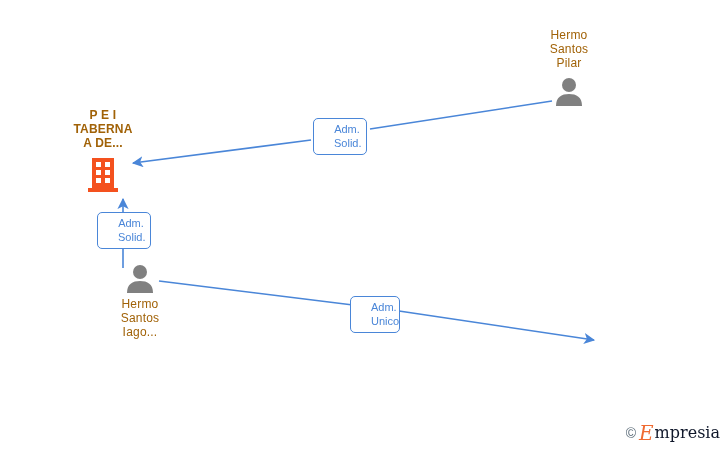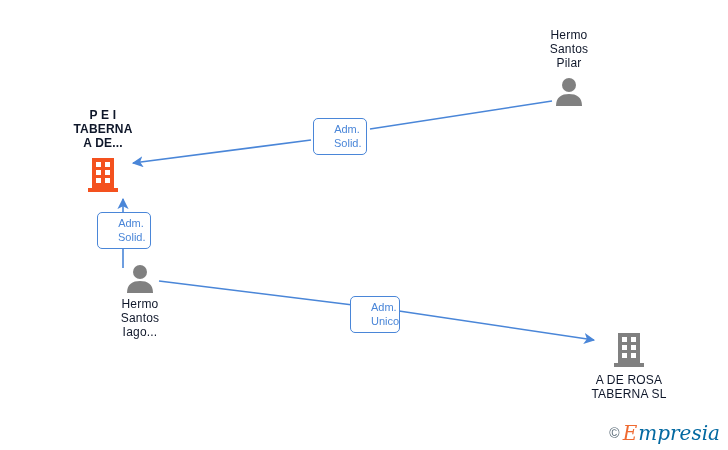--- a/index.html
+++ b/index.html
@@ -20,21 +20,21 @@
     left: 0;
     top: 0;
     width: 728px;
     height: 450px;
   }
   .node {
     position: absolute;
     text-align: center;
   }
   .node-label {
-    color: #0f172a;
+    color: #a16207;
     font-size: 12px;
     line-height: 14px;
     white-space: pre-line;
     letter-spacing: 0.2px;
   }
   .icon-wrap {
     display: block;
     line-height: 0;
   }
   .edge-label {
@@ -65,24 +65,23 @@
     font-size: 14px;
   }
   .wm-e {
     color: #ef6a31;
     font-family: "DejaVu Serif", serif;
     font-style: italic;
     font-size: 20px;
     line-height: 18px;
   }
   .wm-text {
-    color: #0369a1;
+    color: #0f172a;
     font-family: "DejaVu Serif", serif;
-    font-style: italic;
-    font-size: 20px;
+    font-size: 16px;
     line-height: 18px;
     margin-left: -2px;
   }
 </style>
 </head>
 <body>
 
 <div id="canvas">
 
   <svg id="edges" viewBox="0 0 728 450" xmlns="http://www.w3.org/2000/svg">
@@ -143,36 +142,20 @@
       <svg width="30" height="30" viewBox="0 0 30 30" xmlns="http://www.w3.org/2000/svg">
         <circle cx="15" cy="9" r="7" fill="#808080"></circle>
         <path d="M 2 30 C 2 21 7.5 18 15 18 C 22.5 18 28 21 28 30 Z" fill="#808080"></path>
       </svg>
     </span>
     <div class="node-label" style="margin-top:4px;">Hermo
 Santos
 Iago...</div>
   </div>
 
-  <div class="node" style="left:559px; top:331px; width:140px;">
-    <span class="icon-wrap">
-      <svg width="34" height="38" viewBox="0 0 34 38" xmlns="http://www.w3.org/2000/svg">
-        <rect x="6" y="2" width="22" height="30" fill="#808080"></rect>
-        <rect x="2" y="32" width="30" height="4" fill="#808080"></rect>
-        <rect x="10" y="6" width="5" height="5" fill="#ffffff"></rect>
-        <rect x="19" y="6" width="5" height="5" fill="#ffffff"></rect>
-        <rect x="10" y="14" width="5" height="5" fill="#ffffff"></rect>
-        <rect x="19" y="14" width="5" height="5" fill="#ffffff"></rect>
-        <rect x="10" y="22" width="5" height="5" fill="#ffffff"></rect>
-        <rect x="19" y="22" width="5" height="5" fill="#ffffff"></rect>
-      </svg>
-    </span>
-    <div class="node-label" style="margin-top:4px;">A DE ROSA
-TABERNA SL</div>
-  </div>
 
   <div class="edge-label" style="left:313px; top:118px; width:54px;">Adm.
 Solid.</div>
 
   <div class="edge-label" style="left:97px; top:212px; width:54px;">Adm.
 Solid.</div>
 
   <div class="edge-label" style="left:350px; top:296px; width:50px;">Adm.
 Unico</div>
 

